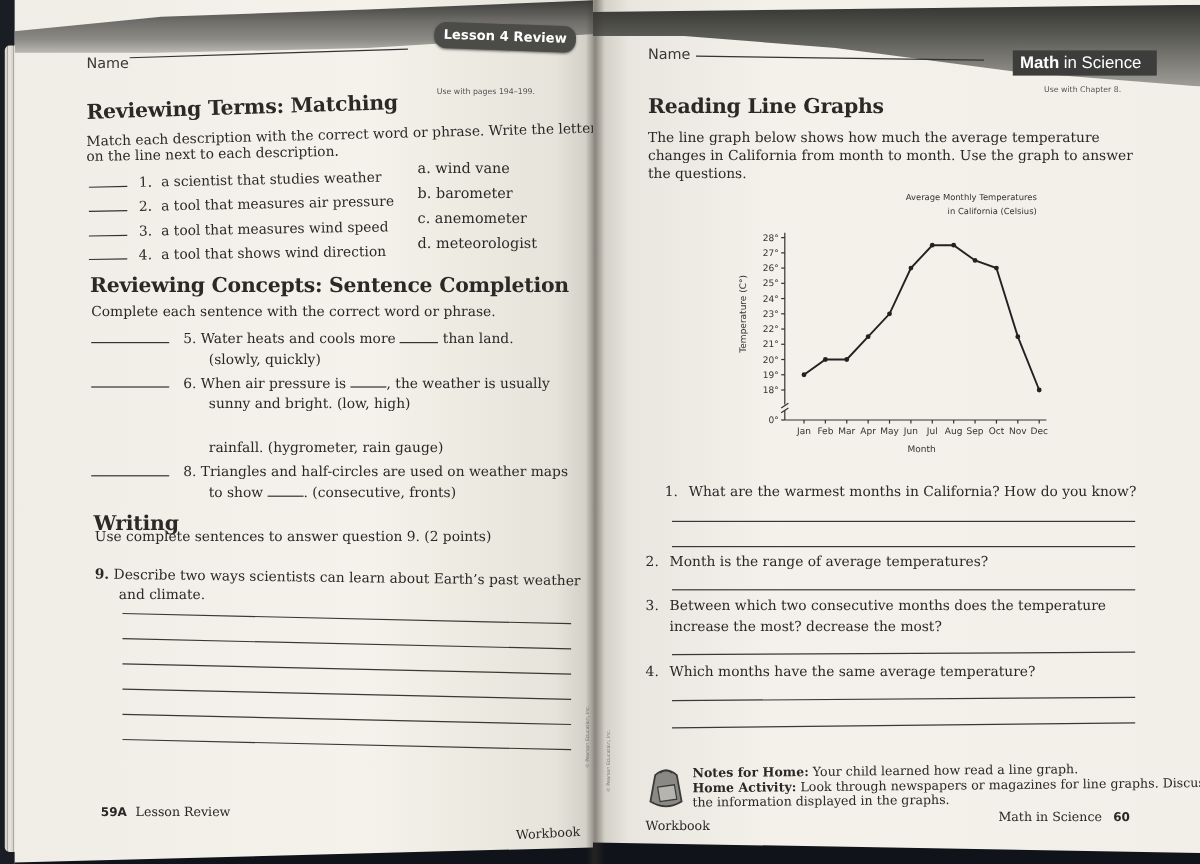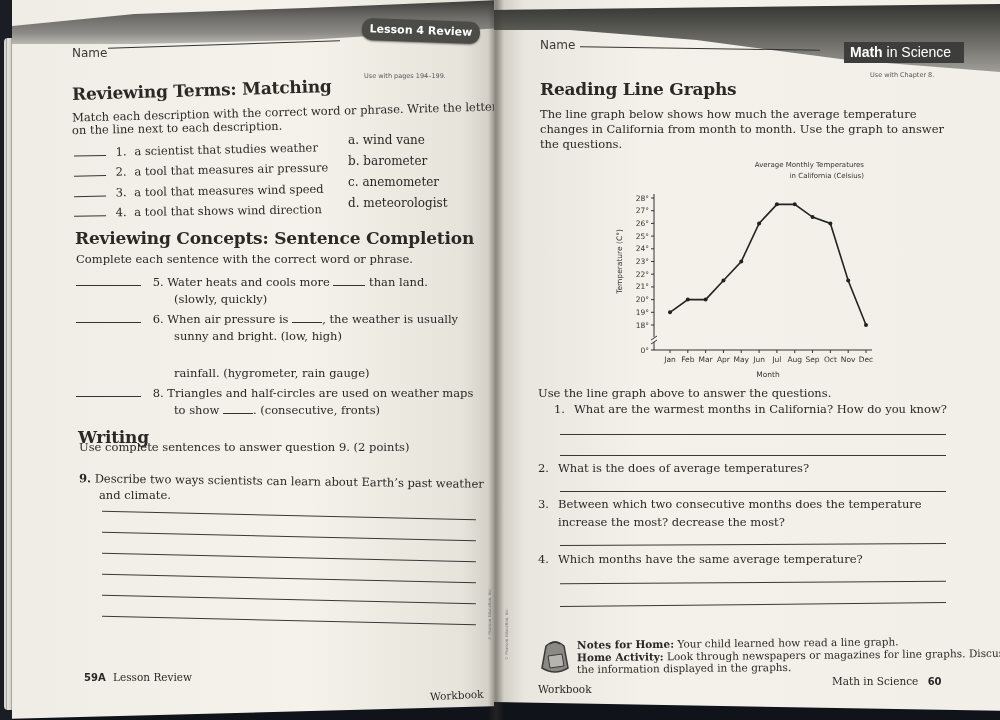--- a/index.html
+++ b/index.html
@@ -252,27 +252,26 @@
           <circle cx="165.09090909090907" cy="63.400000000000006" r="2" fill="#222"></circle>
           <circle cx="182.9090909090909" cy="44.35000000000001" r="2" fill="#222"></circle>
           <circle cx="200.72727272727272" cy="44.35000000000001" r="2" fill="#222"></circle>
           <circle cx="218.54545454545453" cy="57.05000000000001" r="2" fill="#222"></circle>
           <circle cx="236.36363636363635" cy="63.400000000000006" r="2" fill="#222"></circle>
           <circle cx="254.18181818181816" cy="120.55000000000001" r="2" fill="#222"></circle>
           <circle cx="272" cy="165" r="2" fill="#222"></circle>
         </svg>
     </div>
 
-    <div class="txt" style="left:44px; top:386px;">Use the line graph above to answer the questions.</div>
 
     <div class="txt" style="left:60px; top:402px;"><span class="q-num">1.</span><span>What are the warmest months in California? How do you know?</span></div>
     <div class="ans-line" style="left:66px; top:434px; width:386px;"></div>
     <div class="ans-line" style="left:66px; top:455px; width:386px;"></div>
 
-    <div class="txt" style="left:44px; top:461px;"><span class="q-num">2.</span><span>What is the does of average temperatures?</span></div>
+    <div class="txt" style="left:44px; top:461px;"><span class="q-num">2.</span><span>Month is the range of average temperatures?</span></div>
     <div class="ans-line" style="left:66px; top:491px; width:386px;"></div>
 
     <div class="txt" style="left:44px; top:497px;"><span class="q-num">3.</span><span>Between which two consecutive months does the temperature</span></div>
     <div class="txt" style="left:64px; top:515px;">increase the most? decrease the most?</div>
     <div class="ans-line" style="left:66px; top:544px; width:386px; transform:rotate(-0.3deg);"></div>
 
     <div class="txt" style="left:44px; top:552px;"><span class="q-num">4.</span><span>Which months have the same average temperature?</span></div>
     <div class="ans-line" style="left:66px; top:582px; width:386px; transform:rotate(-0.4deg);"></div>
     <div class="ans-line" style="left:66px; top:604px; width:386px; transform:rotate(-0.6deg);"></div>
 

